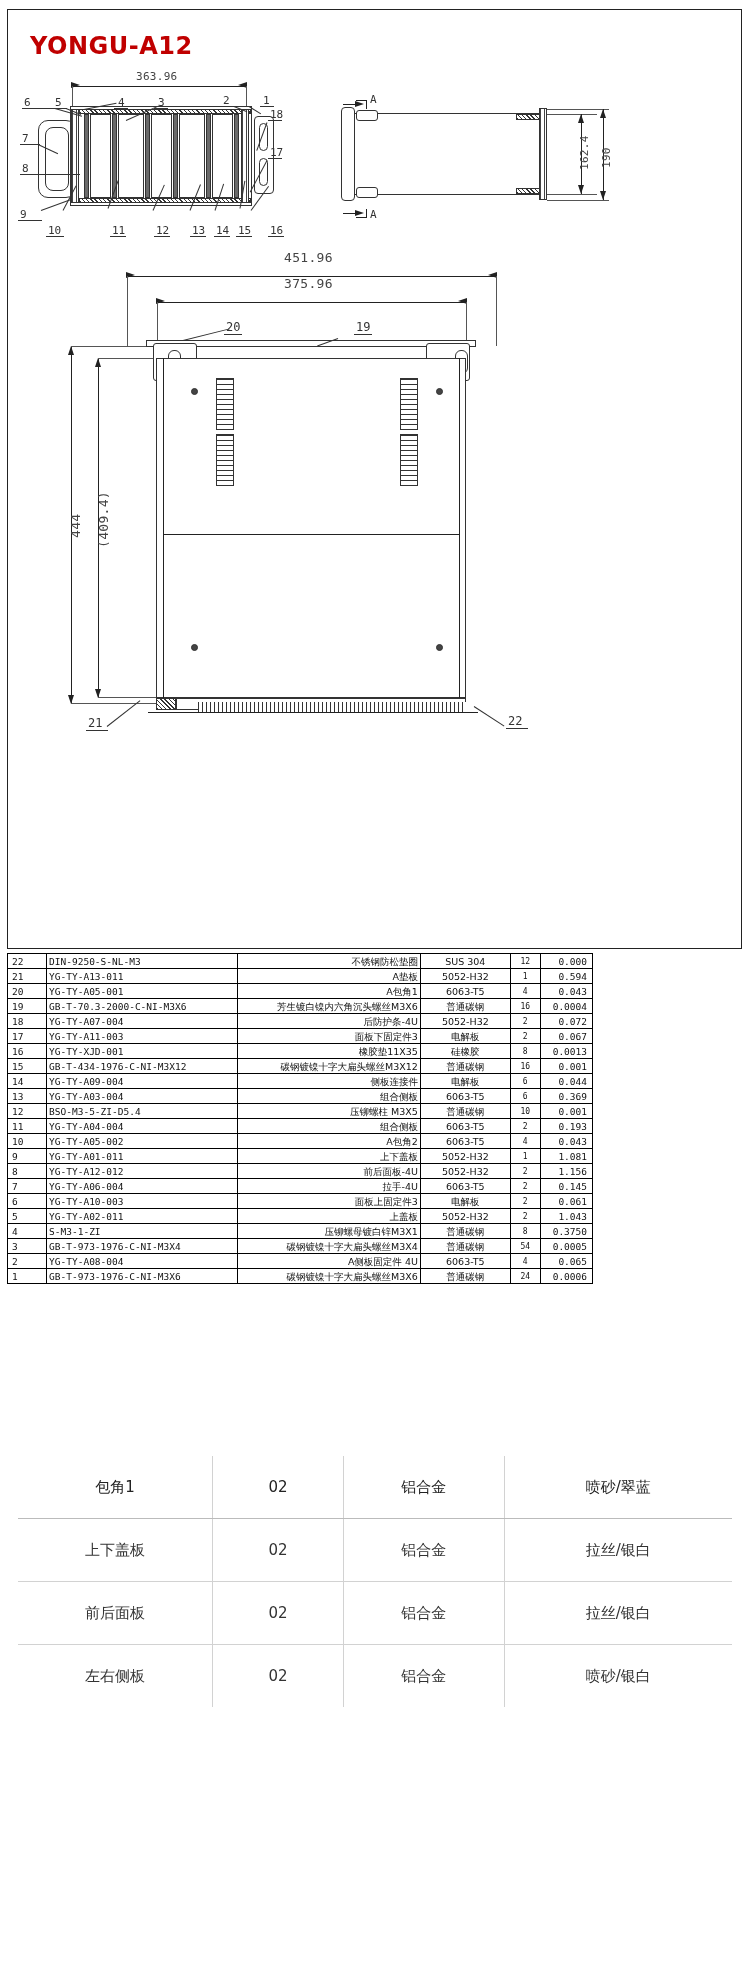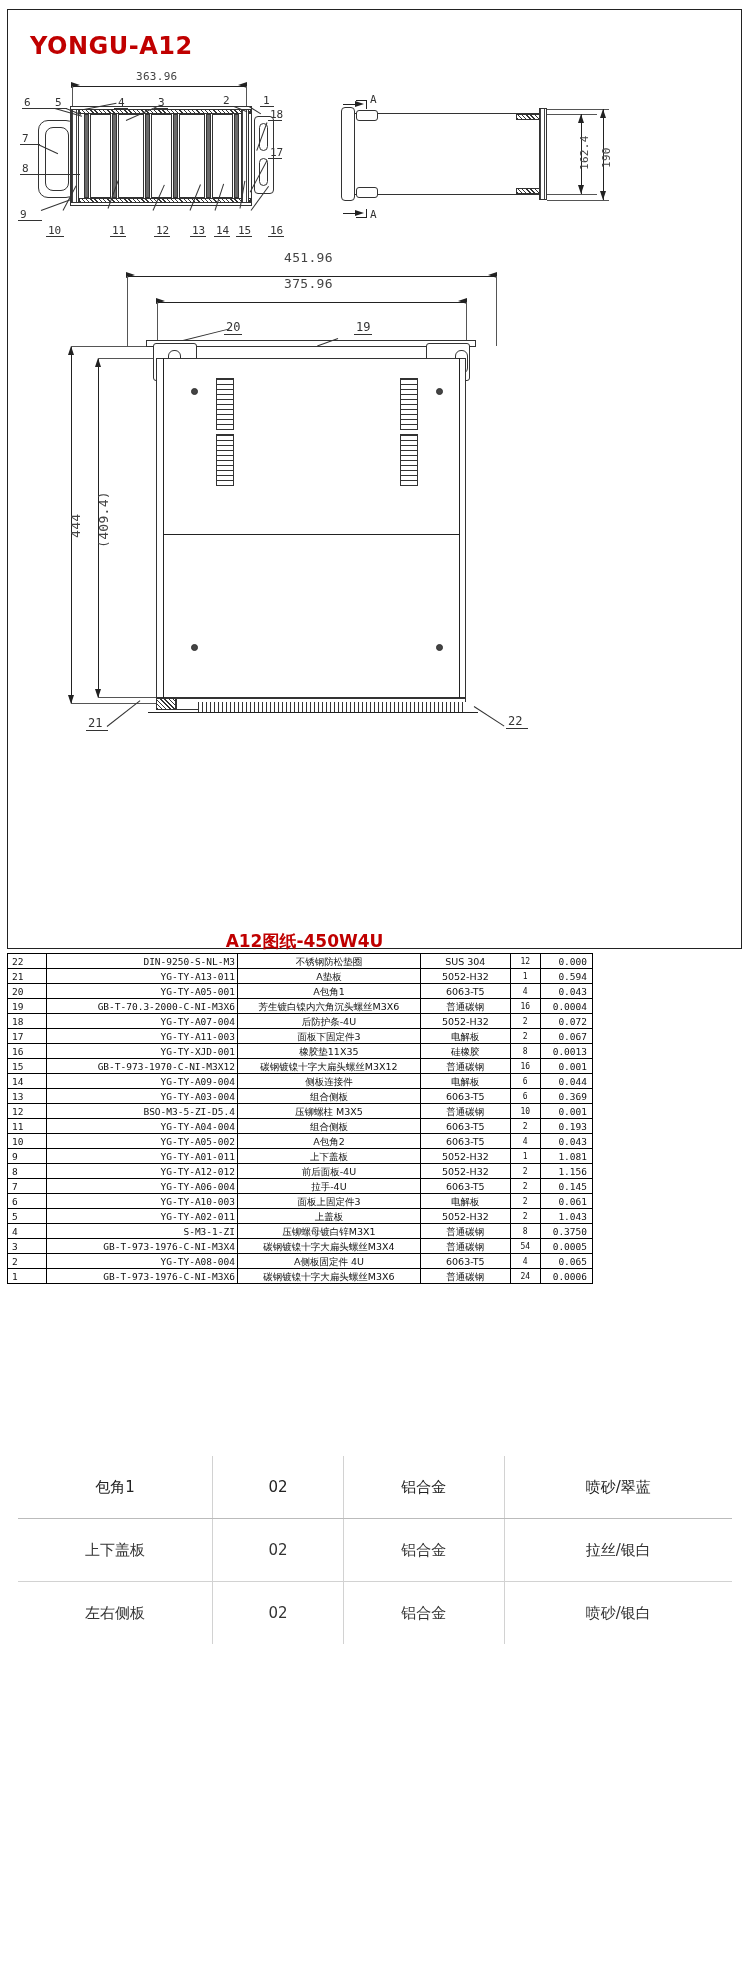--- a/index.html
+++ b/index.html
@@ -34,22 +34,22 @@
   .hatchv{position:absolute;box-sizing:border-box;border:1px solid #333;
      background:repeating-linear-gradient(90deg,#444 0 1px,#fff 1px 4px);}
   .dark{position:absolute;background:#6a6a6a;border:1px solid #333;box-sizing:border-box;}
   .rrect{position:absolute;border:1px solid #333;border-radius:9px;box-sizing:border-box;background:#fff;}
 
   
   #bom{position:absolute;left:7px;top:953px;width:586px;border-collapse:collapse;
        font-family:"DejaVu Sans Mono","DejaVu Sans",monospace;}
   #bom td{border:1px solid #000;height:14px;line-height:13px;font-size:9.5px;padding:0 2px;white-space:nowrap;overflow:hidden;}
   #bom .c-no{width:36px;text-align:left;padding-left:4px;}
-  #bom .c-code{width:195px;text-align:right;}
-  #bom .c-name{width:185px;text-align:center;font-family:"DejaVu Sans",sans-serif;}
+  #bom .c-code{width:195px;text-align:left;}
+  #bom .c-name{width:185px;text-align:right;font-family:"DejaVu Sans",sans-serif;}
   #bom .c-mat{width:92px;text-align:center;font-family:"DejaVu Sans",sans-serif;}
   #bom .c-qty{width:28px;text-align:center;font-size:8px;}
   #bom .c-wt{width:46px;text-align:right;padding-right:5px;}
   #bom tr.hdr td{font-size:8.5px;height:12px;line-height:11px;font-family:"DejaVu Sans",sans-serif;}
 
   
   #spec{position:absolute;left:18px;top:1456px;width:714px;border-collapse:collapse;
         font-family:"DejaVu Sans",sans-serif;}
   #spec td{height:60px;font-size:15px;color:#333;text-align:center;vertical-align:middle;
            border-bottom:1px solid #d2d2d2;border-right:1px solid #d2d2d2;}
@@ -276,21 +276,20 @@
 
     <div class="leader" style="left:80px;top:706px;font-size:12px;">21</div>
     <div class="leadline" style="left:78px;top:720px;width:22px;height:1px;"></div>
     <div class="leadline" style="left:99px;top:716px;width:42px;height:1px;transform:rotate(-38deg);transform-origin:left center;"></div>
 
     <div class="leader" style="left:500px;top:704px;font-size:12px;">22</div>
     <div class="leadline" style="left:498px;top:718px;width:22px;height:1px;"></div>
     <div class="leadline" style="left:466px;top:696px;width:36px;height:1px;transform:rotate(33deg);transform-origin:left center;"></div>
   </div>
 
-  <div id="caption-red">A12图纸-450W4U</div>
 </div>
 
 <table id="bom">
   <tbody id="bom-body">
       <tr>
         <td class="c-no">22</td>
         <td class="c-code">DIN-9250-S-NL-M3</td>
         <td class="c-name">不锈钢防松垫圈</td>
         <td class="c-mat">SUS 304</td>
         <td class="c-qty">12</td>
@@ -339,21 +338,21 @@
       <tr>
         <td class="c-no">16</td>
         <td class="c-code">YG-TY-XJD-001</td>
         <td class="c-name">橡胶垫11X35</td>
         <td class="c-mat">硅橡胶</td>
         <td class="c-qty">8</td>
         <td class="c-wt">0.0013</td>
       </tr>
       <tr>
         <td class="c-no">15</td>
-        <td class="c-code">GB-T-973-1970-C-NI-M3X12</td>
+        <td class="c-code">GB-T-434-1976-C-NI-M3X12</td>
         <td class="c-name">碳钢镀镍十字大扁头螺丝M3X12</td>
         <td class="c-mat">普通碳钢</td>
         <td class="c-qty">16</td>
         <td class="c-wt">0.001</td>
       </tr>
       <tr>
         <td class="c-no">14</td>
         <td class="c-code">YG-TY-A09-004</td>
         <td class="c-name">侧板连接件</td>
         <td class="c-mat">电解板</td>
@@ -475,19 +474,25 @@
         <td class="w3">铝合金</td>
         <td class="w4">喷砂/翠蓝</td>
       </tr>
       <tr>
         <td class="w1">上下盖板</td>
         <td class="w2">02</td>
         <td class="w3">铝合金</td>
         <td class="w4">拉丝/银白</td>
       </tr>
       <tr>
+        <td class="w1">前后面板</td>
+        <td class="w2">02</td>
+        <td class="w3">铝合金</td>
+        <td class="w4">拉丝/银白</td>
+      </tr>
+      <tr>
         <td class="w1">左右侧板</td>
         <td class="w2">02</td>
         <td class="w3">铝合金</td>
         <td class="w4">喷砂/银白</td>
       </tr>
     </tbody>
 </table>
 
 </body></html>

